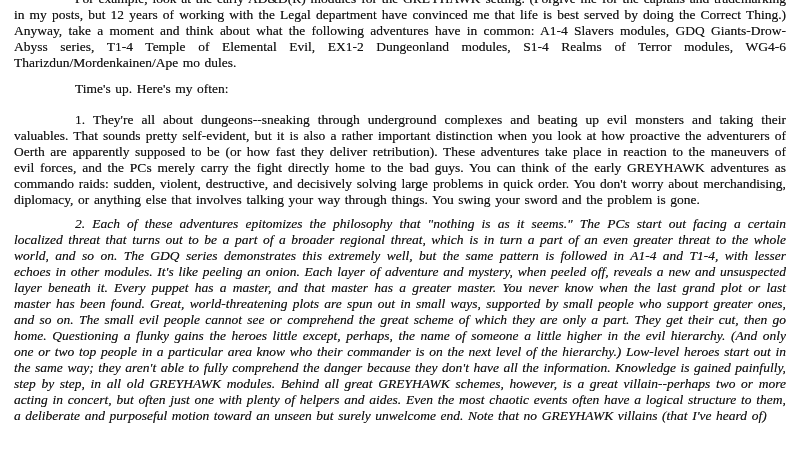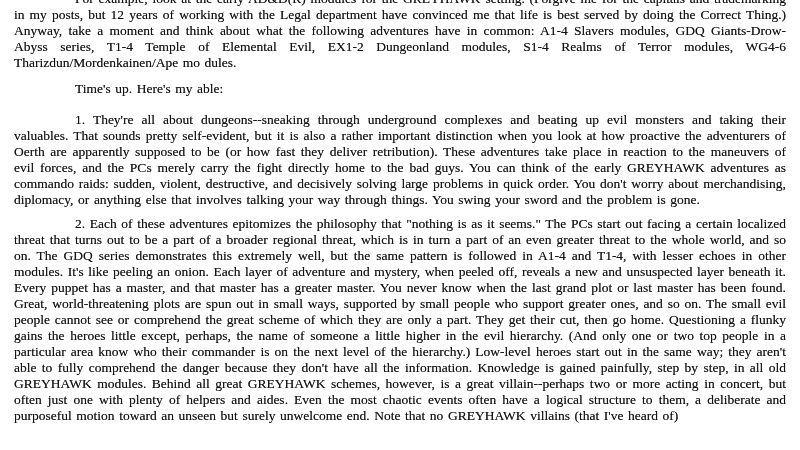--- a/index.html
+++ b/index.html
@@ -24,26 +24,26 @@
     text-align: justify;
     text-shadow: 0 0 0.4px rgba(0,0,0,0.55);  
   }
   .page p {
     margin: 0;
     text-indent: 61px;              
     word-spacing: 1.2px;            
   }
   .gap-sm  { margin-top: 10px !important; }
   .gap-md  { margin-top: 15px !important; }
-  .gap-xs  { margin-top: 8px  !important; }
+  .gap-xs  { margin-top: 8px  !important; font-style: italic; }
 </style>
 </head>
 <body>
 
 <div class="page">
   <p>For example, look at the early AD&amp;D(R) modules for the GREYHAWK setting. (Forgive me for the capitals and trademarking in my posts, but 12 years of working with the Legal department have convinced me that life is best served by doing the Correct Thing.) Anyway, take a moment and think about what the following adventures have in common: A1-4 Slavers modules, GDQ Giants-Drow-Abyss series, T1-4 Temple of Elemental Evil, EX1-2 Dungeonland modules, S1-4 Realms of Terror modules, WG4-6 Tharizdun/Mordenkainen/Ape mo dules.</p>
 
-  <p class="gap-sm">Time's up. Here's my able:</p>
+  <p class="gap-sm">Time's up. Here's my often:</p>
 
   <p class="gap-md">1. They're all about dungeons--sneaking through underground complexes and beating up evil monsters and taking their valuables. That sounds pretty self-evident, but it is also a rather important distinction when you look at how proactive the adventurers of Oerth are apparently supposed to be (or how fast they deliver retribution). These adventures take place in reaction to the maneuvers of evil forces, and the PCs merely carry the fight directly home to the bad guys. You can think of the early GREYHAWK adventures as commando raids: sudden, violent, destructive, and decisively solving large problems in quick order. You don't worry about merchandising, diplomacy, or anything else that involves talking your way through things. You swing your sword and the problem is gone.</p>
 
   <p class="gap-xs">2. Each of these adventures epitomizes the philosophy that "nothing is as it seems." The PCs start out facing a certain localized threat that turns out to be a part of a broader regional threat, which is in turn a part of an even greater threat to the whole world, and so on. The GDQ series demonstrates this extremely well, but the same pattern is followed in A1-4 and T1-4, with lesser echoes in other modules. It's like peeling an onion. Each layer of adventure and mystery, when peeled off, reveals a new and unsuspected layer beneath it. Every puppet has a master, and that master has a greater master. You never know when the last grand plot or last master has been found. Great, world-threatening plots are spun out in small ways, supported by small people who support greater ones, and so on. The small evil people cannot see or comprehend the great scheme of which they are only a part. They get their cut, then go home. Questioning a flunky gains the heroes little except, perhaps, the name of someone a little higher in the evil hierarchy. (And only one or two top people in a particular area know who their commander is on the next level of the hierarchy.) Low-level heroes start out in the same way; they aren't able to fully comprehend the danger because they don't have all the information. Knowledge is gained painfully, step by step, in all old GREYHAWK modules. Behind all great GREYHAWK schemes, however, is a great villain--perhaps two or more acting in concert, but often just one with plenty of helpers and aides. Even the most chaotic events often have a logical structure to them, a deliberate and purposeful motion toward an unseen but surely unwelcome end. Note that no GREYHAWK villains (that I've heard of)</p>
 </div>
 
 </body></html>

